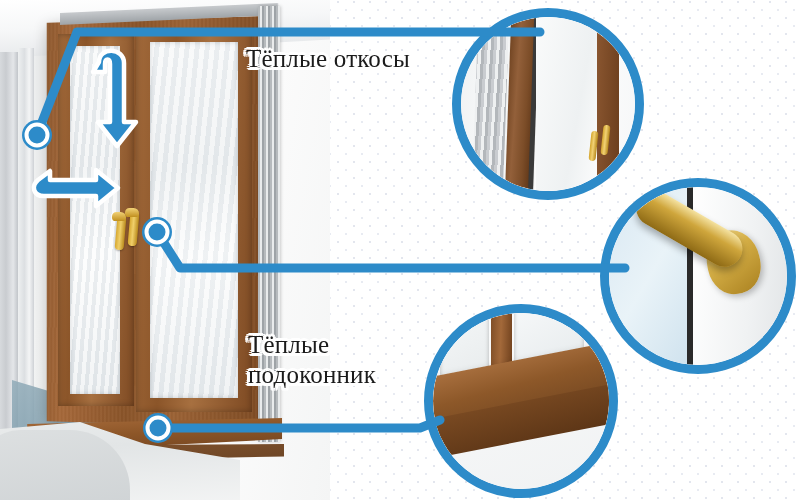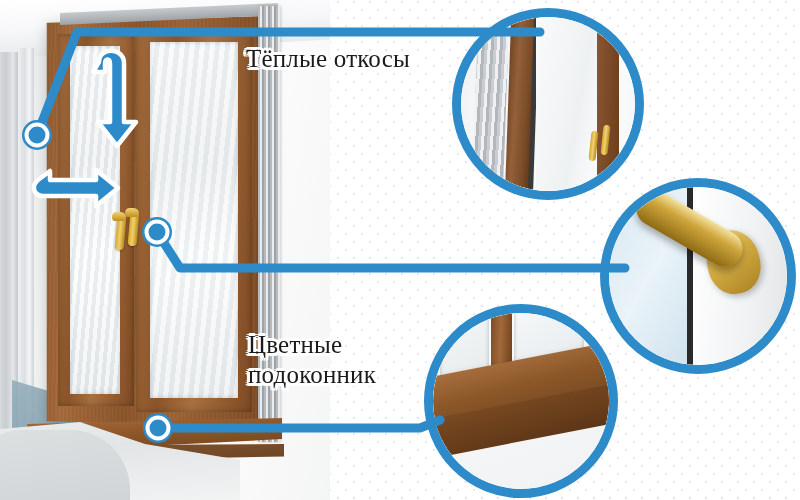--- a/index.html
+++ b/index.html
@@ -303,16 +303,16 @@
     <g>
       <path d="M 99,62 C 99,47 124,47 124,63 L 124,122 L 136,122 L 117,146 L 98,122 L 110,122 L 110,64 C 110,58 105,58 105,64 L 105,72 L 93,72 Z" fill="#2d8bc9" stroke="#ffffff" stroke-width="4.5" stroke-linejoin="round"></path>
     </g>
 
     <g>
       <path d="M 50,171 L 50,180 L 96,180 L 96,170 L 118,188 L 96,206 L 96,196 L 44,196 C 33,196 31,186 38,180 L 50,171 Z" fill="#2d8bc9" stroke="#ffffff" stroke-width="4.5" stroke-linejoin="round"></path>
     </g>
   </svg>
 
   <div class="label" id="label-slopes">Тёплые откосы</div>
-  <div class="label" id="label-sill">Цветные
+  <div class="label" id="label-sill">Тёплые
 подоконник</div>
 
 </div>
 
 </body></html>

